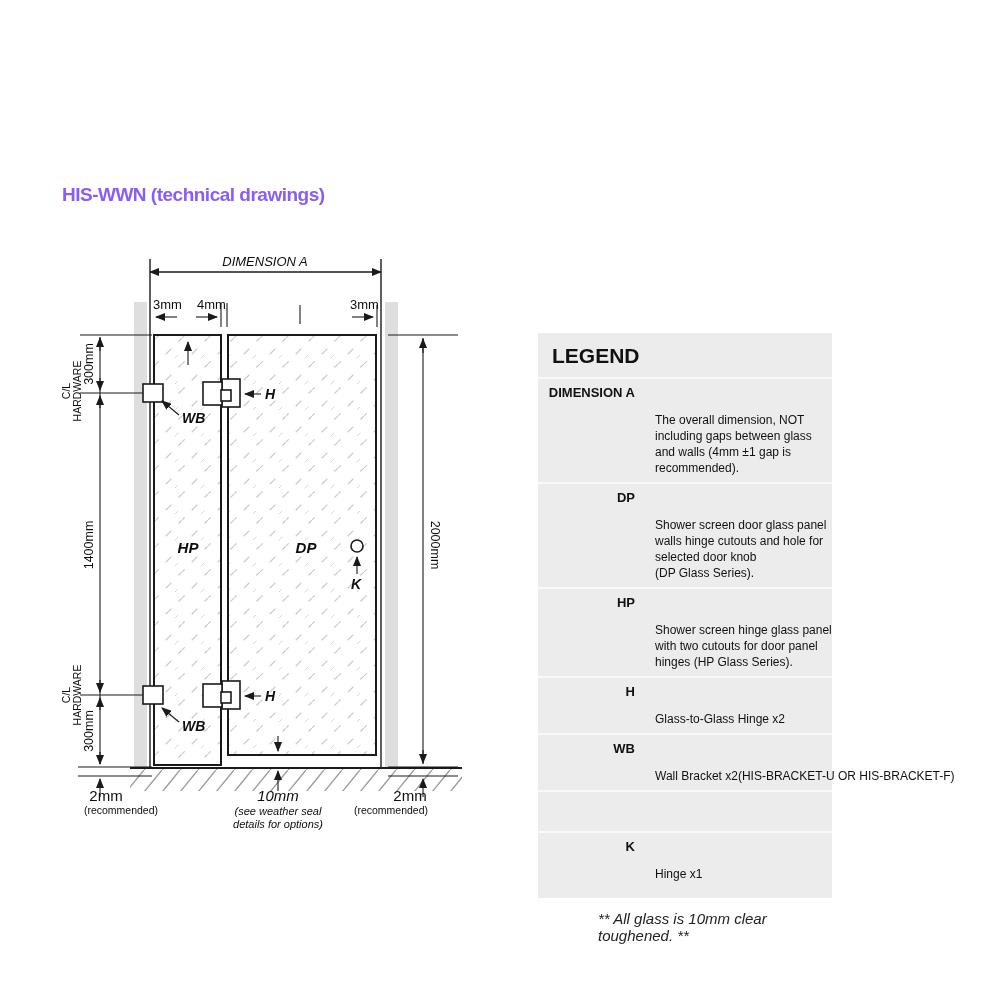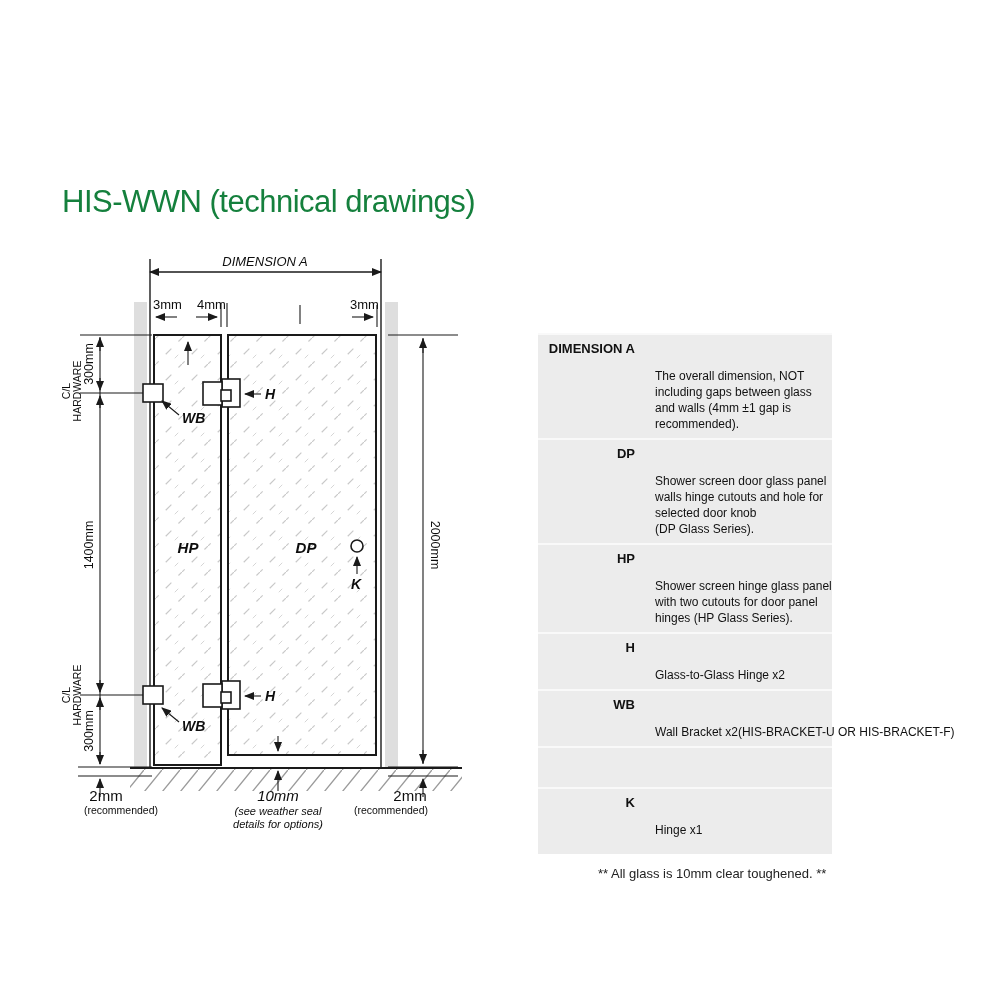--- a/index.html
+++ b/index.html
@@ -1,19 +1,19 @@
 <!DOCTYPE html>
 <html><head>
 <meta charset="utf-8">
 <style>
   html,body{margin:0;padding:0;background:#fff;}
   #page{position:relative;width:1000px;height:1000px;background:#ffffff;overflow:hidden;
         font-family:"Liberation Sans",sans-serif;color:#111;}
-  #title{position:absolute;left:62px;top:184px;font-size:31px;font-weight:normal;
-         letter-spacing:-0.5px;color:#15803d;}
+  #title{position:absolute;left:62px;top:184px;font-size:19px;font-weight:bold;
+         letter-spacing:-0.5px;color:#8b5cf6;}
   
   #drawing{position:absolute;left:50px;top:245px;}
   .ln{stroke:#1a1a1a;stroke-width:1.4;fill:none;}
   .thin{stroke-width:1.1;}
   .thk{stroke-width:2;}
   .wht{fill:#ffffff;stroke:#1a1a1a;stroke-width:1.6;}
   text{fill:#0d0d0d;}
   .dimtxt{font-size:13px;font-style:italic;}
   .gaptxt{font-size:13px;}
   .rot{font-size:12.5px;}
@@ -28,21 +28,21 @@
   #legend-wrap{position:absolute;left:538px;top:333px;width:294px;}
   #legend-box{background:#ececec;padding-bottom:10px;}
   .legend-title{font-size:21px;font-weight:bold;padding:11px 0 9px 14px;letter-spacing:0;}
   .legend-row{display:flex;border-top:2px solid #f9f9f9;padding:6px 0 6px 0;}
   .legend-row .term{width:97px;text-align:right;font-weight:bold;font-size:13px;
                     flex:none;line-height:16px;}
   .legend-row .desc{margin-left:20px;font-size:12px;line-height:16px;white-space:pre-line;
                     width:177px;margin-top:27px;}
   .legend-row .desc.nowrap{white-space:nowrap;width:auto;overflow:visible;}
   .legend-row.empty{min-height:20px;}
-  #legend-note{font-size:13px;margin:12px 0 12px 60px;color:#222;}
+  #legend-note{font-size:15px;font-style:italic;margin:12px 0 12px 60px;color:#222;}
 </style>
 </head>
 <body>
 
 <div id="page">
 
   <div id="title">HIS-WWN (technical drawings)</div>
 
   <svg id="drawing" width="430" height="600" viewBox="50 245 430 600" xmlns="http://www.w3.org/2000/svg">
     <defs>
@@ -190,20 +190,21 @@
       <text class="b1i" x="278" y="801" text-anchor="middle">10mm</text>
       <text class="b2i" x="278" y="815" text-anchor="middle">(see weather seal</text>
       <text class="b2i" x="278" y="828" text-anchor="middle">details for options)</text>
       <text class="b1" x="410" y="801" text-anchor="middle">2mm</text>
       <text class="b2" x="391" y="814" text-anchor="middle">(recommended)</text>
     </g>
   </svg>
 
   <div id="legend-wrap">
     <div id="legend-box">
+      <div class="legend-title">LEGEND</div>
 
       <div class="legend-row">
         <div class="term">DIMENSION A</div>
         <div class="desc">The overall dimension, NOT
 including gaps between glass
 and walls (4mm ±1 gap is
 recommended).</div>
       </div>
       <div class="legend-row">
         <div class="term">DP</div>

